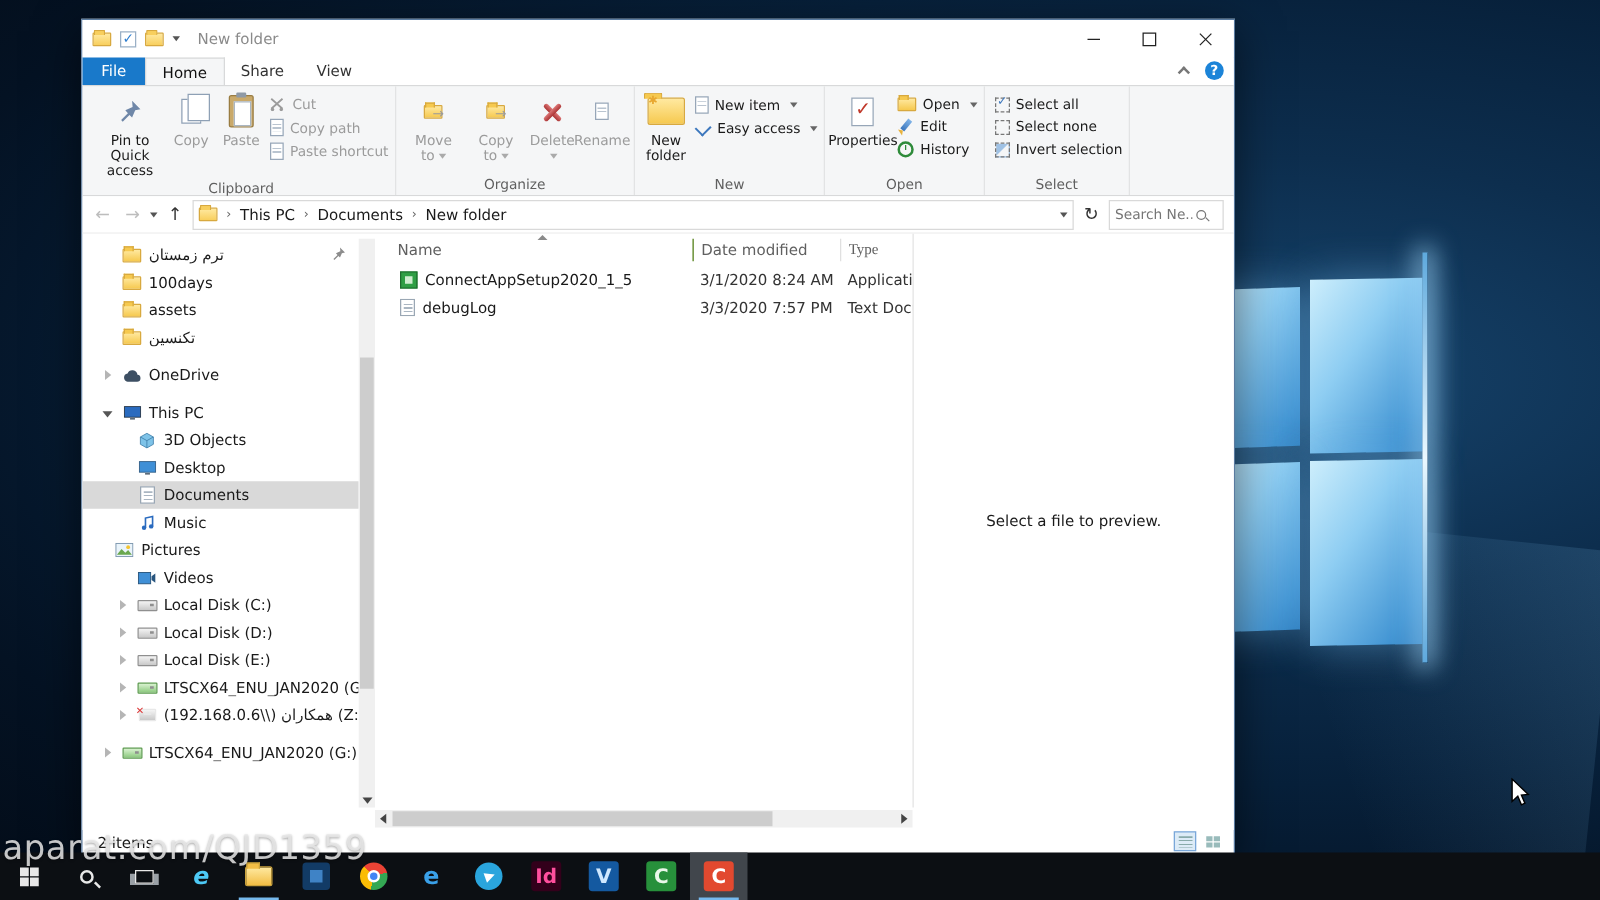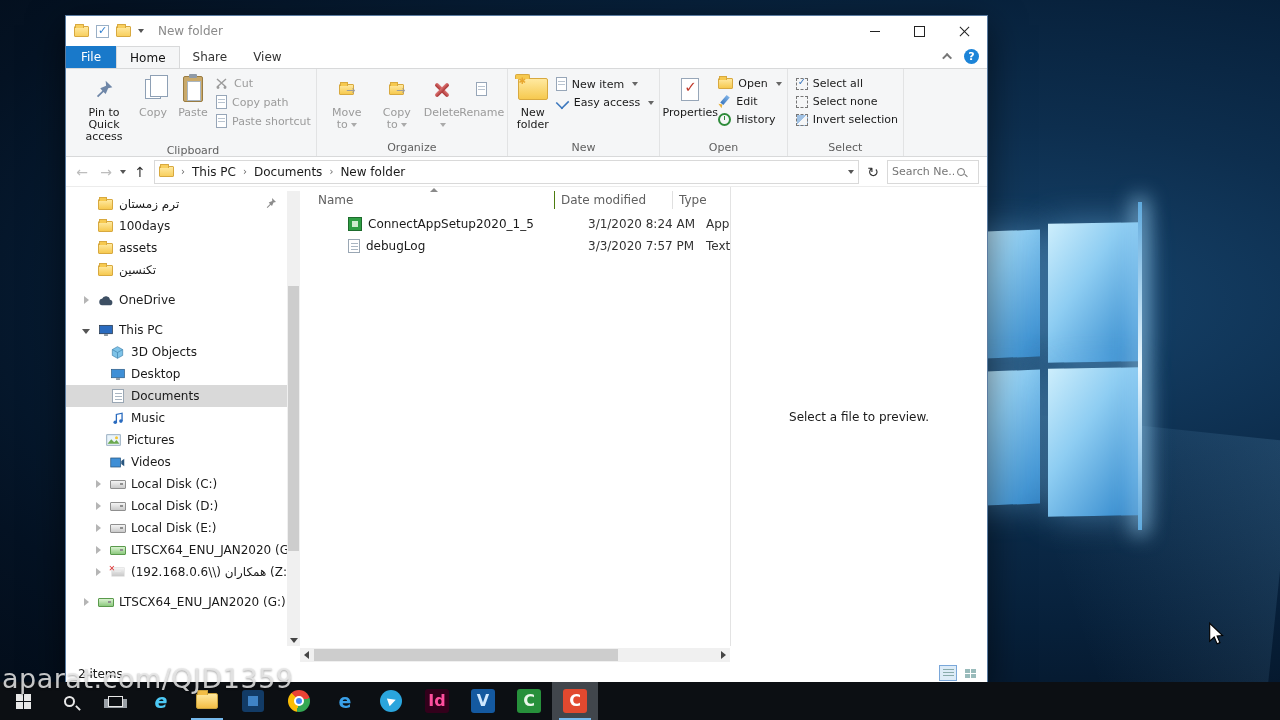--- a/index.html
+++ b/index.html
@@ -133,23 +133,23 @@
 
   .navscroll { position:absolute; left:221px; top:4px; bottom:18px; width:13px; background:#f0f0f0; }
   .navthumb { position:absolute; left:1px; width:11px; top:95px; height:265px; background:#cdcdcd; }
   .navscroll .arr-dn { position:absolute; bottom:3px; left:3px; border-left:4px solid transparent; border-right:4px solid transparent; border-top:5px solid #444; }
 
   .filelist { position:absolute; left:234px; top:0; width:430px; bottom:18px; overflow:hidden; }
   .lhead { height:26px; display:flex; align-items:center; color:#606060; position:relative; border-bottom:1px solid #fff; }
   .col { height:18px; display:flex; align-items:center; }
   .col-name { width:254px; padding-left:18px; }
   .col-date { width:118px; padding-left:6px; border-left:1px solid #4d7c0f; }
-  .col-type { flex:1; padding-left:6px; border-left:1px solid #e0e0e0; }
+  .col-type { flex:1; padding-left:6px; border-left:1px solid #e0e0e0;font-family:Liberation Serif, serif; }
   .sort-up { position:absolute; left:130px; top:1px; border-left:4px solid transparent; border-right:4px solid transparent; border-bottom:4px solid #8a8a8a; }
-  .frow { height:22px; display:flex; align-items:center;padding-left:28px; }
+  .frow { height:22px; display:flex; align-items:center; }
   .fcell-name { width:254px; padding-left:20px; display:flex; align-items:center; gap:6px; overflow:hidden; }
   .fcell-date { width:118px; padding-left:6px; color:#333; }
   .fcell-type { flex:1; padding-left:6px; color:#333; white-space:nowrap; overflow:hidden; }
   .fi-app { width:14px; height:14px; background:#2f9e44; border:1px solid #1d6b2c; position:relative; flex:0 0 14px; }
   .fi-app::after { content:""; position:absolute; left:3px; top:3px; width:6px; height:6px; background:#cfeccf; }
   .fi-doc { width:12px; height:14px; background:#fff; border:1px solid #9aa7b4; position:relative; flex:0 0 12px; }
   .fi-doc::after { content:""; position:absolute; left:2px; top:3px; width:7px; height:7px;
     background:repeating-linear-gradient(#aab6c2 0 1px, transparent 1px 3px); }
 
   .hscroll { position:absolute; left:234px; bottom:2px; width:430px; height:14px; background:#f0f0f0; display:flex; align-items:center; }
@@ -508,21 +508,21 @@
         <span class="chev"></span>
         <span class="nico">
             <svg width="12" height="13" viewBox="0 0 14 16">
               <path d="M5 12.5V3l7-1.5V11" stroke="#2a6bbf" stroke-width="1.6" fill="none"></path>
               <circle cx="3.6" cy="12.6" r="2.2" fill="#2a6bbf"></circle>
               <circle cx="10.6" cy="11.2" r="2.2" fill="#2a6bbf"></circle>
             </svg>
           </span>
         <span class="nlabel">Music</span>
       </div>
-      <div class="nrow" style="padding-left:22px">
+      <div class="nrow" style="padding-left:8px">
         <span class="chev"></span>
         <span class="nico">
             <svg width="15" height="12" viewBox="0 0 20 16">
               <rect x="1" y="1" width="18" height="14" fill="#eaf4fb" stroke="#7a95ad"></rect>
               <path d="M2 13l5-6 4 4 3-3 4 5z" fill="#6aa84f"></path>
               <circle cx="14" cy="5" r="2" fill="#f4c430"></circle>
             </svg>
           </span>
         <span class="nlabel">Pictures</span>
       </div>

